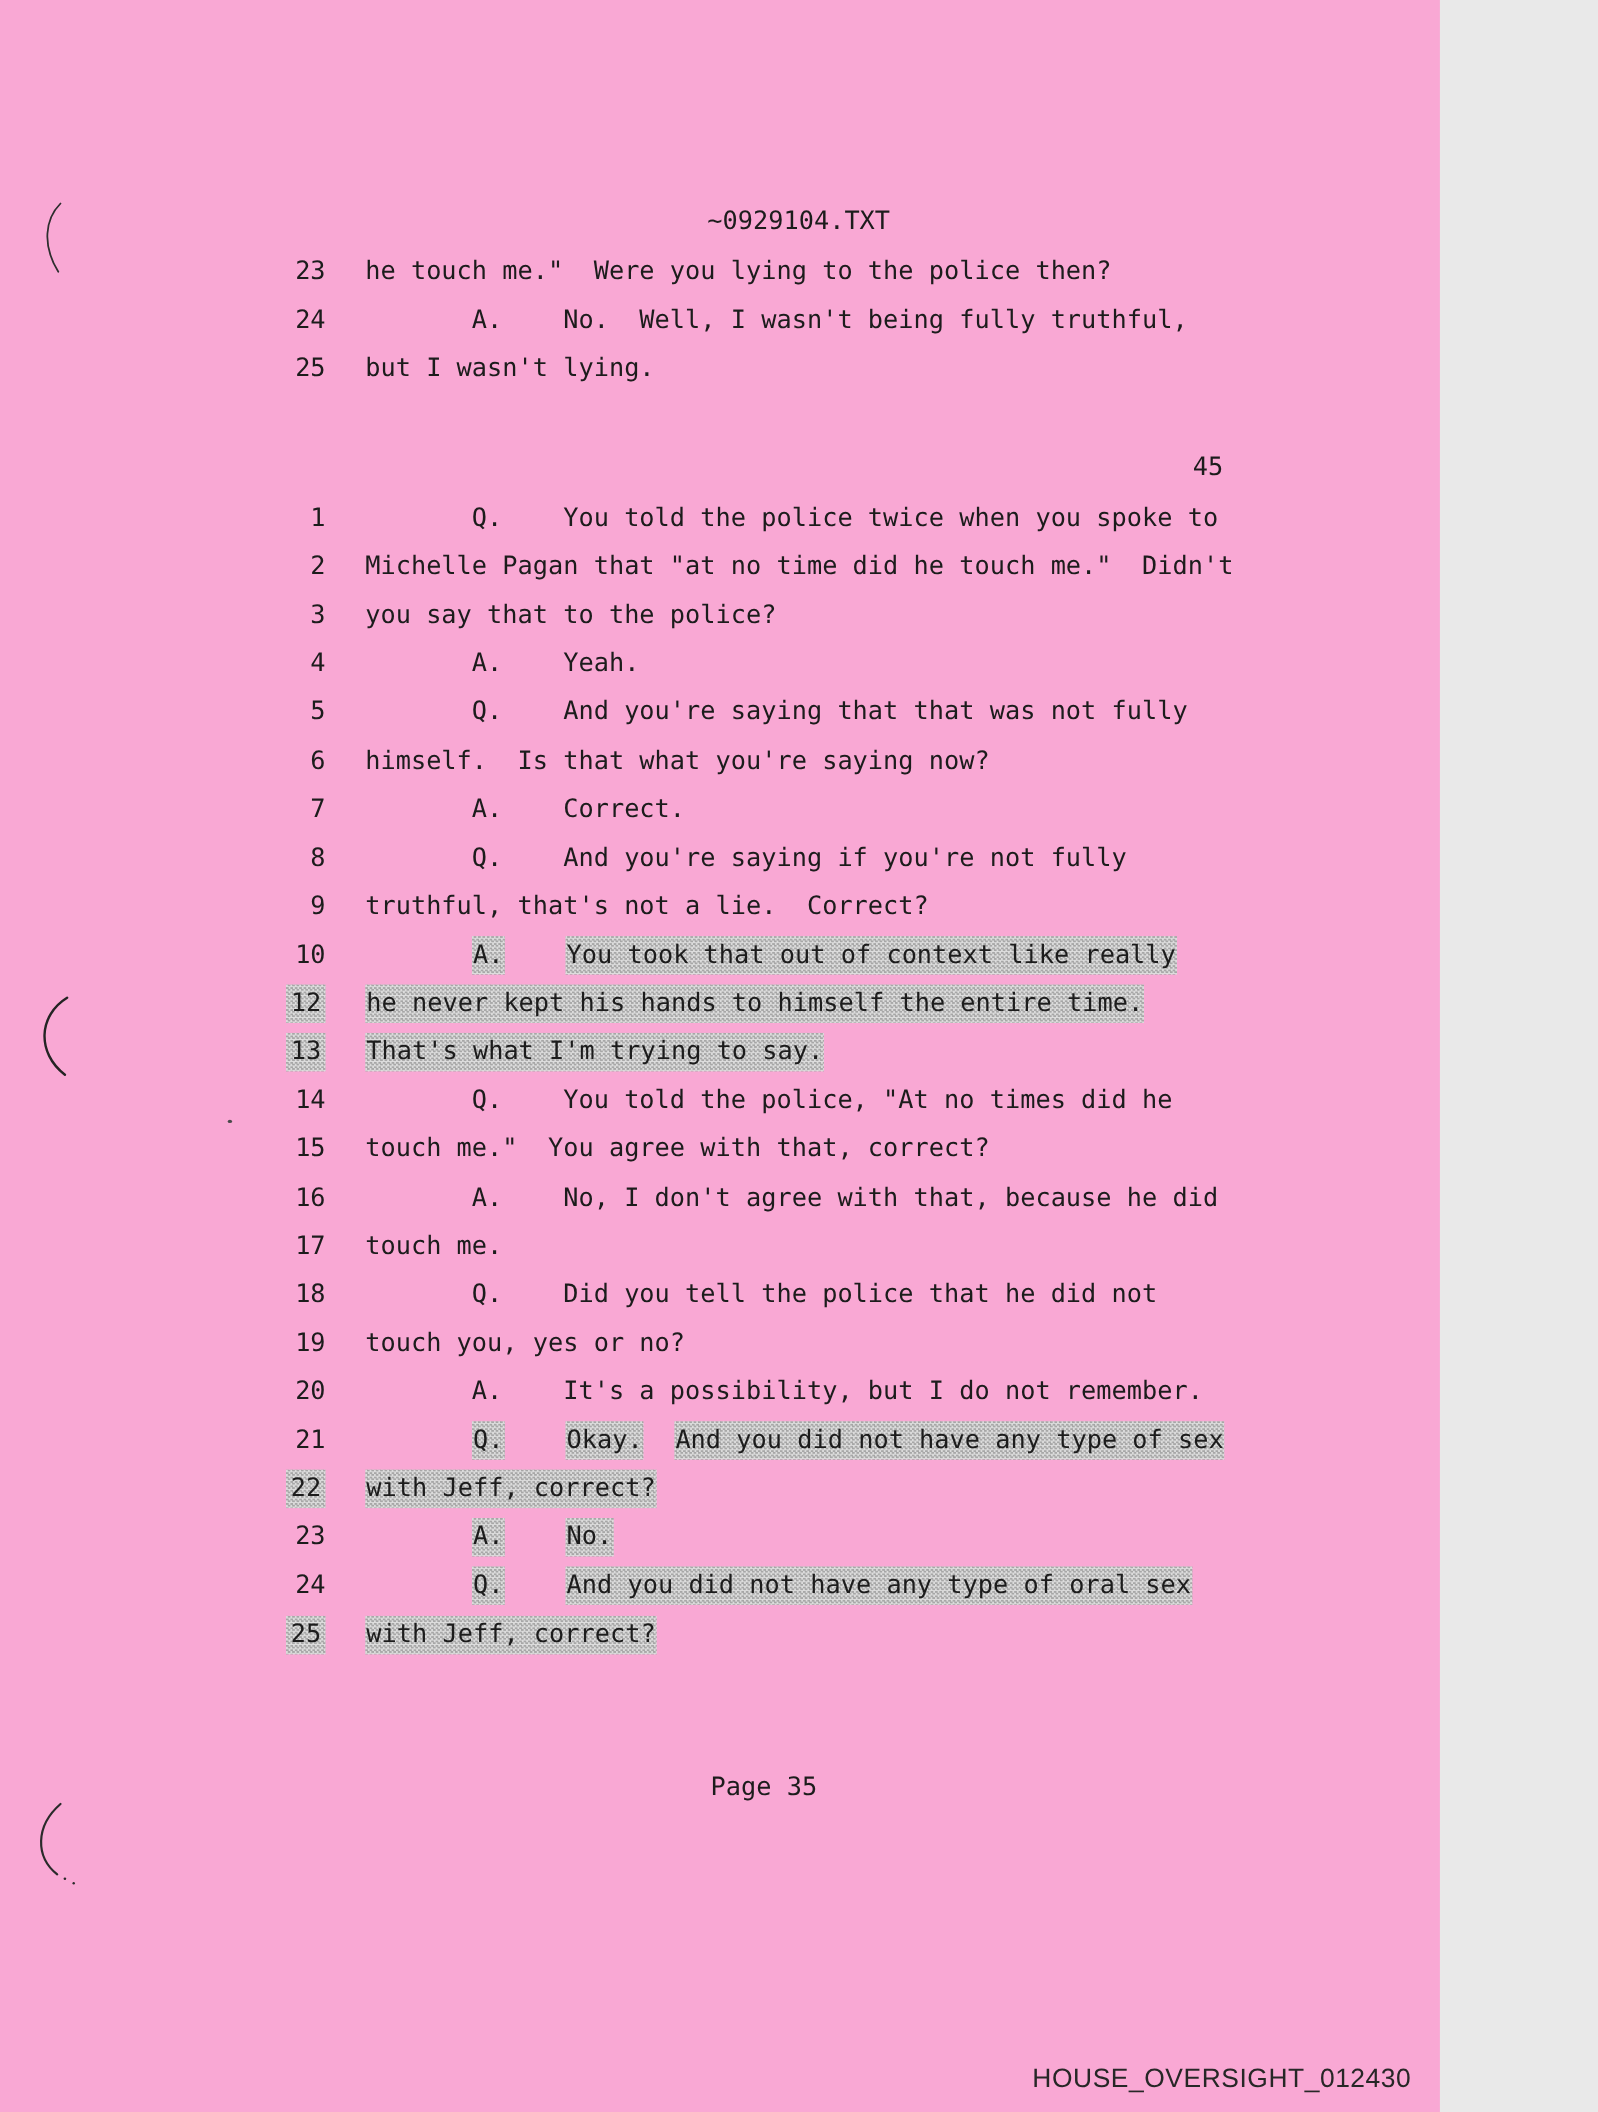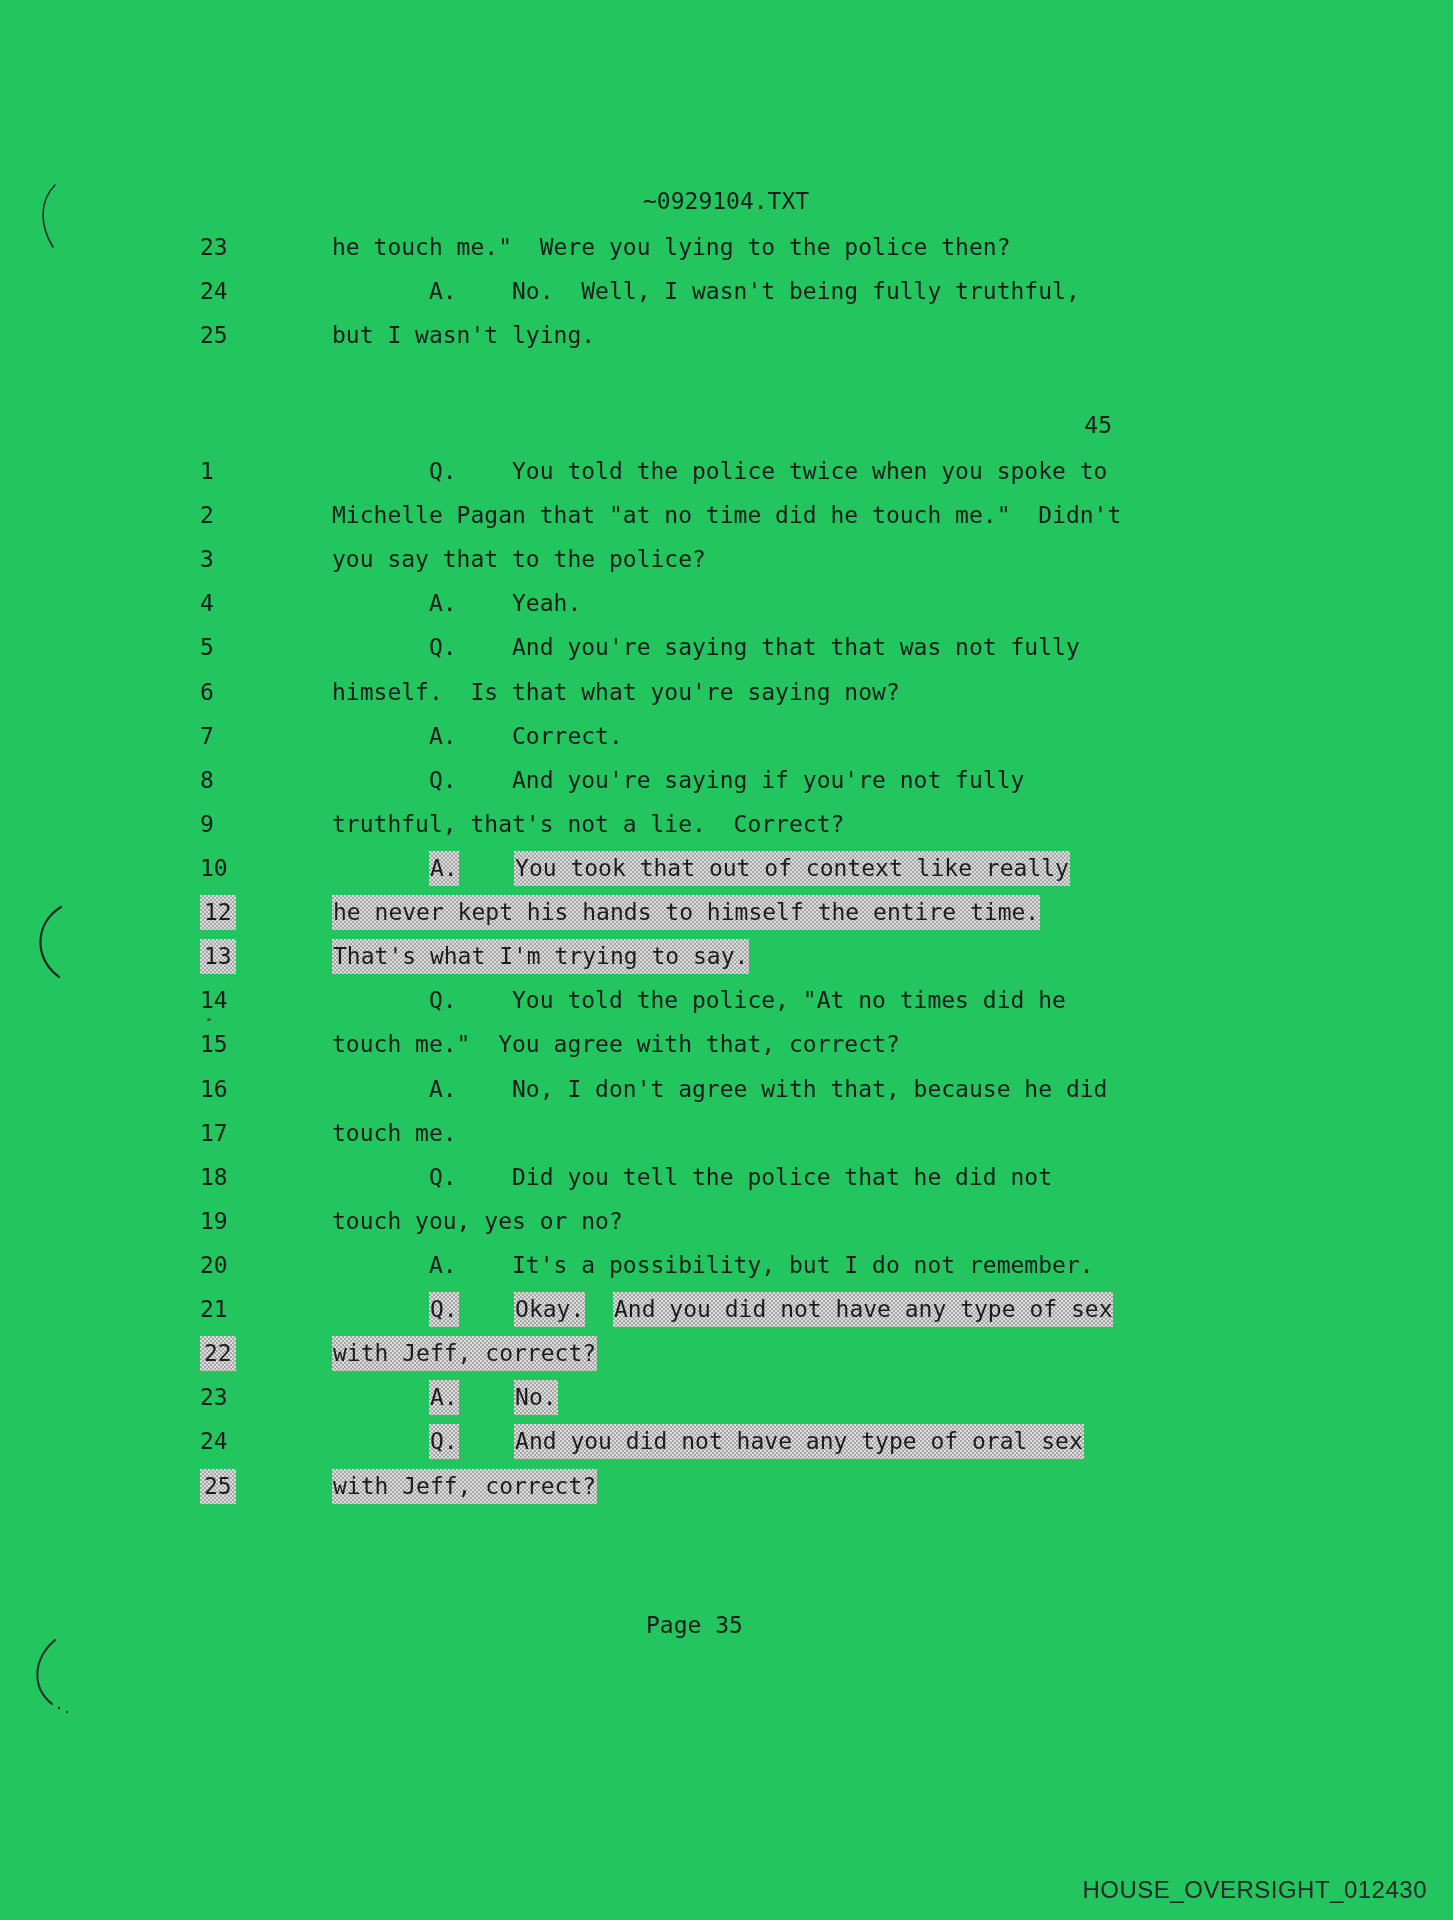--- a/index.html
+++ b/index.html
@@ -1,37 +1,37 @@
 <!DOCTYPE html>
 <html><head>
 <meta charset="utf-8">
 <style>
   html,body{margin:0;padding:0;background:#e9e9e9;}
   .page{
     position:relative;
-    width:1453px;height:1920px;
-    background:#22c55e;
+    width:1309px;height:1920px;
+    background:#f9a8d4;
     overflow:hidden;
     font-family:"DejaVu Sans Mono","Liberation Mono",monospace;
     color:#1c1c1c;
     font-size:23px;
   }
   .header-filename{
     position:absolute;left:643px;top:188px;
     white-space:pre;
   }
   .corner-page-number{
     position:absolute;left:1060px;top:412px;width:52px;
     text-align:right;white-space:pre;
   }
   .block{position:absolute;left:200px;right:0;}
   .block-top{top:225px;}
   .block-main{top:449px;}
   .row{height:44.12px;display:flex;align-items:center;}
-  .num{width:96px;text-align:left;flex:0 0 96px;}
+  .num{width:96px;text-align:right;flex:0 0 96px;}
   .txt{margin-left:36px;white-space:pre;}
   .hl{
     background:repeating-conic-gradient(#a7a7a7 0% 25%, #dcdcdc 0% 50%);
     background-size:4px 4px;
     padding:4px 1px 5px;
   }
   .num .hl{padding:4px 4px 5px;}
   .footer-page{
     position:absolute;left:646px;top:1612px;white-space:pre;
   }

